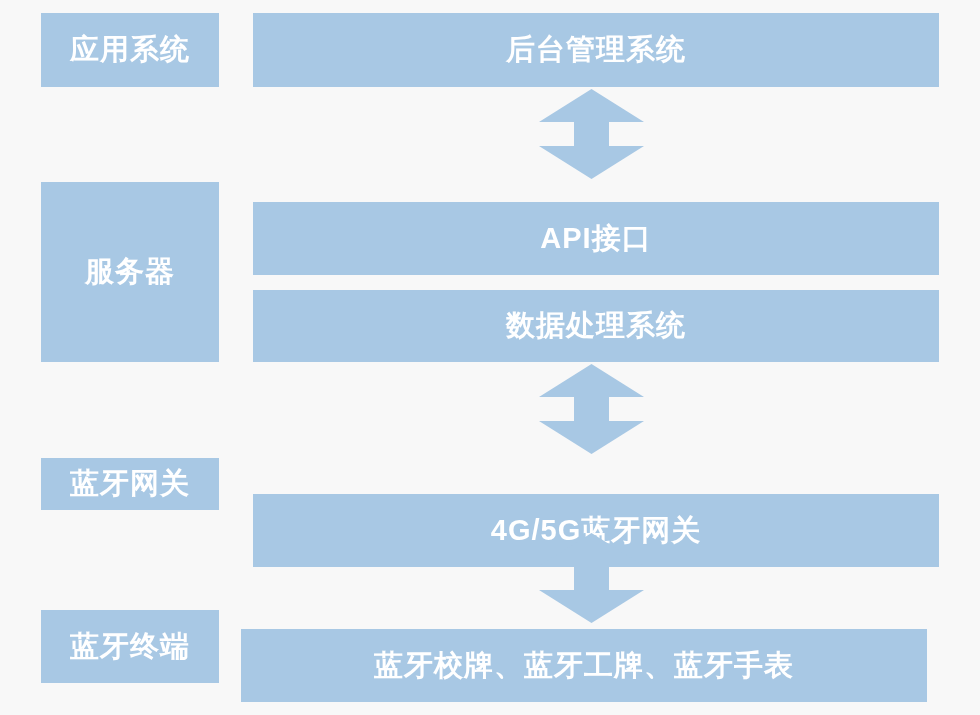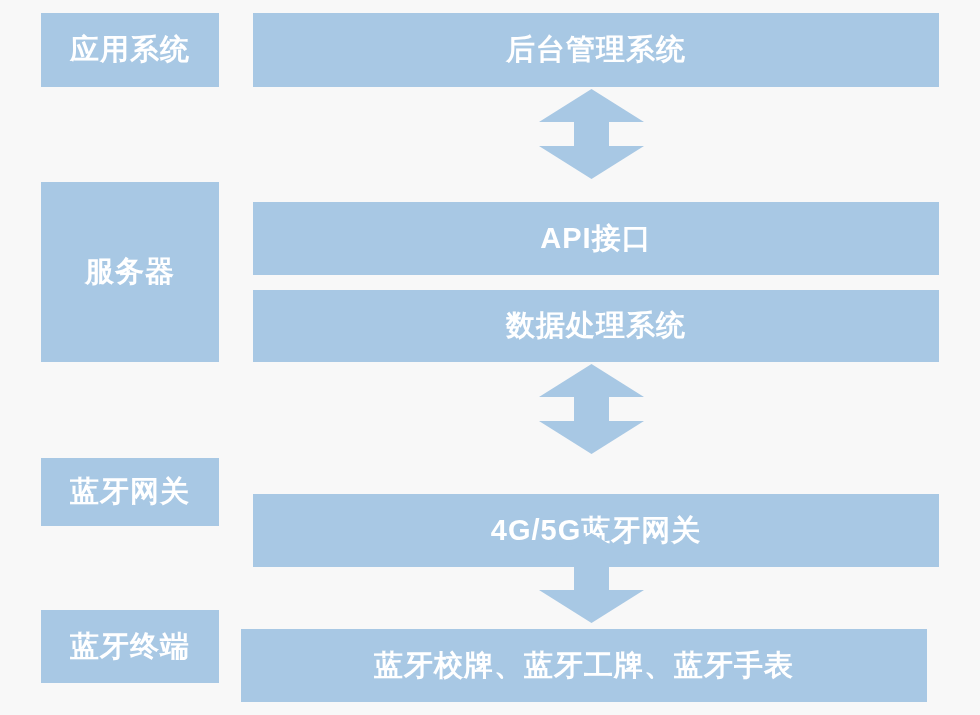--- a/index.html
+++ b/index.html
@@ -53,21 +53,21 @@
   <div class="box" style="left:41px; top:182px; width:178px; height:180px;">服务器</div>
   <div class="box" style="left:253px; top:182px; width:686px; height:73px;margin-top:20px;">API接口</div>
   <div class="box" style="left:253px; top:290px; width:686px; height:72px;">数据处理系统</div>
 
   <div class="arrow" style="left:539px; top:364px;">
     <svg width="105" height="90" viewBox="0 0 105 90" aria-hidden="true">
       <polygon fill="currentColor" points="52.5,0 105,33 70,33 70,57 105,57 52.5,90 0,57 35,57 35,33 0,33"></polygon>
     </svg>
   </div>
 
-  <div class="box" style="left:41px; top:458px; width:178px; height:68px;">蓝牙网关</div>
+  <div class="box" style="left:41px; top:458px; width:178px; height:52px;">蓝牙网关</div>
   <div class="box" style="left:253px; top:458px; width:686px; height:73px;margin-top:36px;">4G/5G蓝牙网关</div>
 
   <div class="arrow" style="left:539px; top:533px;">
     <svg width="105" height="90" viewBox="0 0 105 90" aria-hidden="true">
       <polygon fill="currentColor" points="52.5,0 105,33 70,33 70,57 105,57 52.5,90 0,57 35,57 35,33 0,33"></polygon>
     </svg>
   </div>
 
   <div class="box" style="left:41px; top:610px; width:178px; height:73px;">蓝牙终端</div>
   <div class="box" style="left:241px; top:629px; width:686px; height:73px;">蓝牙校牌、蓝牙工牌、蓝牙手表</div>

